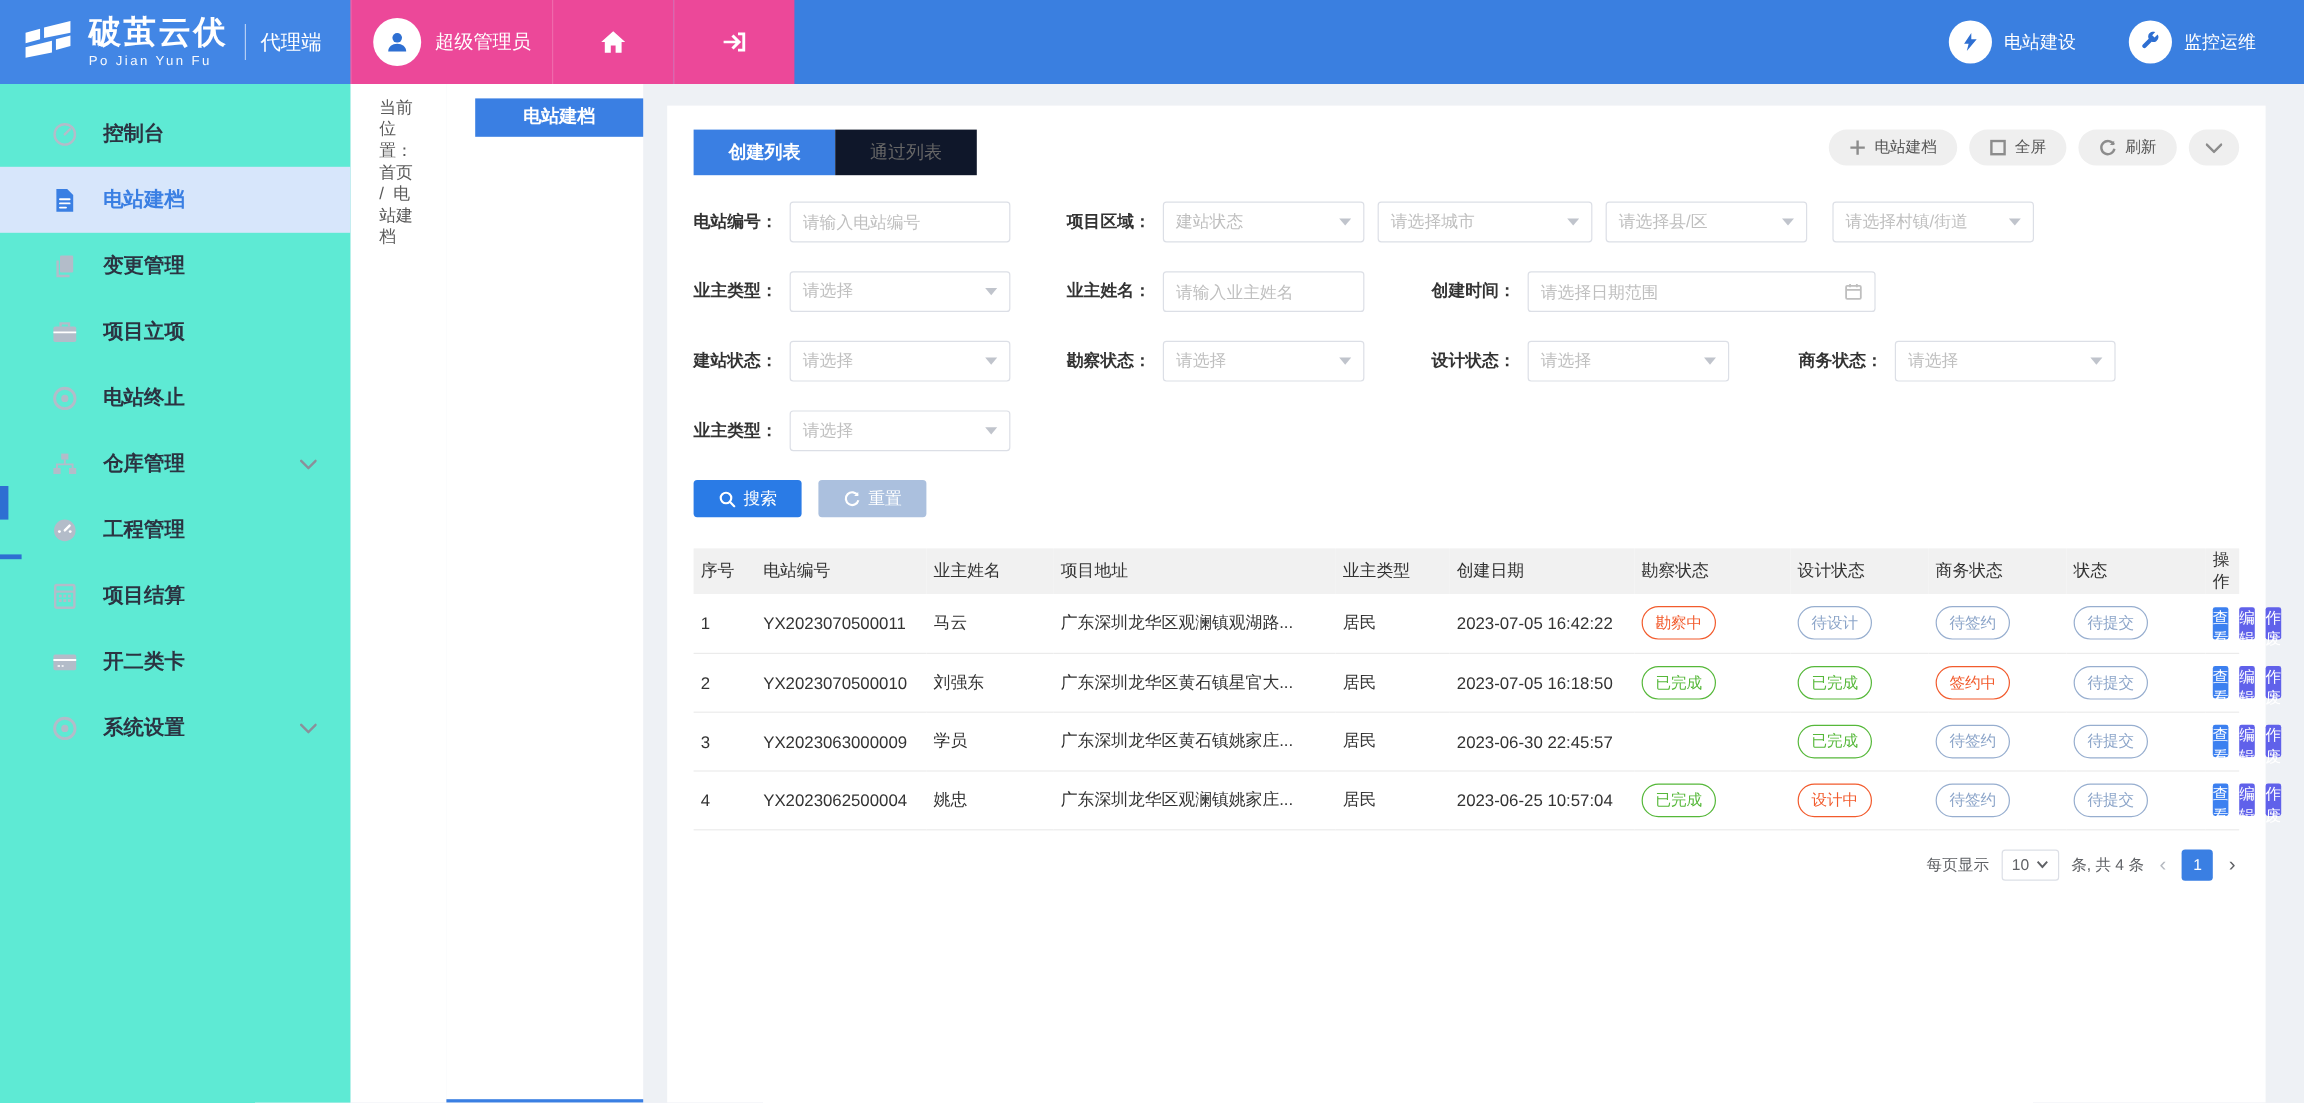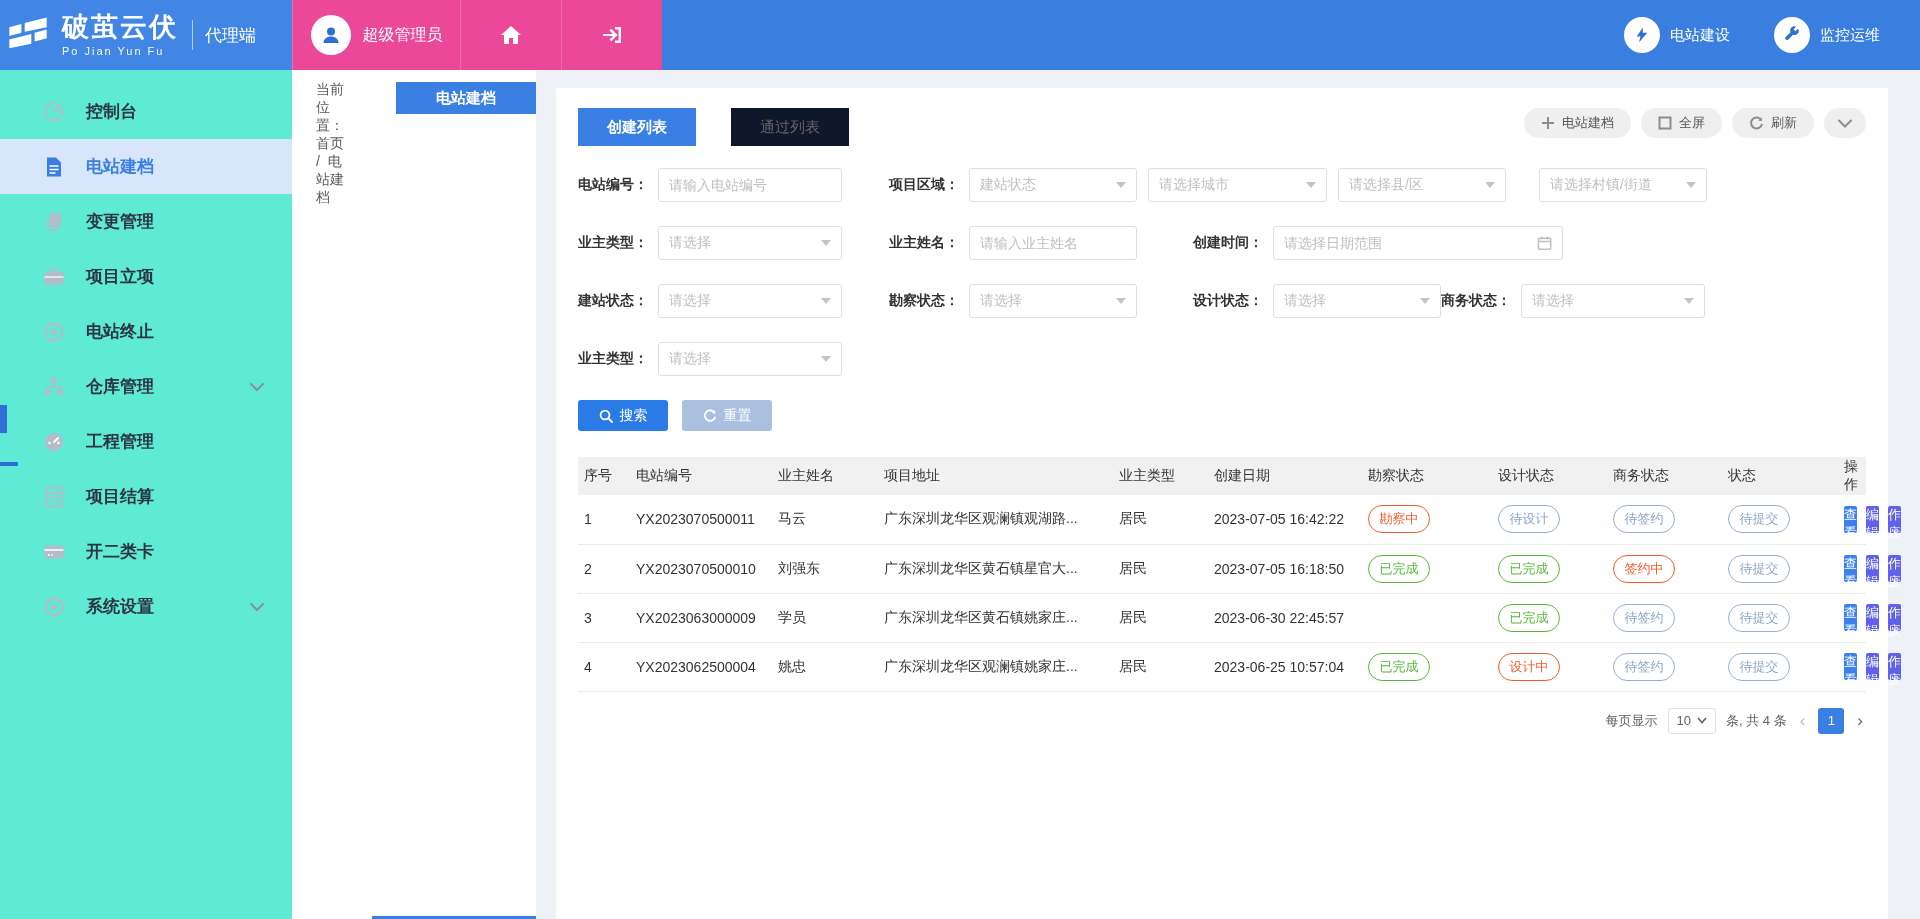--- a/index.html
+++ b/index.html
@@ -1,20 +1,20 @@
 <!DOCTYPE html>
 <html><head>
 <meta charset="utf-8">
 <style>
   * { box-sizing: border-box; margin: 0; padding: 0; }
   html,body { width:1920px; height:919px; font-family:"Liberation Sans","DejaVu Sans",sans-serif; background:#eef1f5; overflow:hidden; }
 
   
   .header { display:flex; height:70px; background:#3a7fe0; color:#fff; align-items:stretch; }
-  .brand { width:292px; background:#4286e5; display:flex; align-items:center; padding-left:6px; flex-shrink:0; }
+  .brand { width:292px; background:#4286e5; display:flex; align-items:center; padding-left:18px; flex-shrink:0; }
   .brand-mark { width:44px; height:44px; margin-right:12px; }
   .brand-text-cn { font-size:27px; font-weight:bold; letter-spacing:2px; line-height:1; }
   .brand-text-en { font-size:11px; letter-spacing:2px; margin-top:4px; opacity:.95; }
   .brand-divider { width:1px; height:30px; background:rgba(255,255,255,.6); margin:0 12px 0 14px; }
   .brand-portal { font-size:17px; }
   .hdr-block { display:flex; align-items:center; justify-content:center; background:#ec4899; border-left:1px solid rgba(255,255,255,.18); }
   .hdr-user { width:168px; gap:12px; }
   .hdr-btn { width:101px; cursor:pointer; }
   .avatar-circle { width:40px; height:40px; border-radius:50%; background:#fff; display:flex; align-items:center; justify-content:center; }
   .hdr-user-name { font-size:16px; }
@@ -41,39 +41,39 @@
   
   .crumb-bar { background:#fff; padding:11px 24px 6px 24px; font-size:14px; color:#5a5a5a; }
   .crumb-bar span { margin-right:4px; }
   .tab-strip { background:#fff; padding:12px 0 0 24px; border-bottom:3px solid #3a7fe3; }
   .page-tab { display:inline-block; width:140px; height:32px; line-height:32px; text-align:center; background:#3a7fe3; color:#fff; font-size:15px; font-weight:bold; }
 
   
   .card { background:#fff; margin:18px 32px 0 20px; padding:20px 22px 14px 22px; }
 
   .toolbar { display:flex; align-items:flex-start; }
-  .list-tabs { display:flex;gap:35px; }
+  .list-tabs { display:flex; }
   .list-tab { width:118px; height:38px; display:flex; align-items:center; justify-content:center; font-size:15px; cursor:pointer; background:#0f172a; color:#666; }
   .list-tab.active { background:#3a7fe3; color:#fff; font-weight:bold; }
   .toolbar-right { margin-left:auto; display:flex; align-items:center; gap:10px; }
   .pill-btn { height:30px; border-radius:16px; background:#efefef; border:none; color:#555; font-size:13px; display:flex; align-items:center; gap:7px; padding:0 17px; cursor:pointer; font-family:inherit; }
   .pill-btn.round { width:42px; justify-content:center; padding:0; }
 
   
   .filters { margin-top:22px; }
   .f-row { display:flex; align-items:center; margin-bottom:24px; }
   .f-label { font-size:14px; font-weight:bold; color:#333; text-align:right; margin-right:10px; white-space:nowrap; }
   .f-input, .f-select { height:34px; border:1px solid #dcdfe6; border-radius:3px; background:#fff; display:flex; align-items:center; padding:0 10px; font-size:14px; }
   .f-input input { border:none; outline:none; width:100%; font-size:14px; font-family:inherit; color:#333; }
   .f-input input::placeholder { color:#bfbfbf; }
   .f-select { justify-content:space-between; cursor:pointer; }
   .f-select .ph { color:#bfbfbf; }
   .f-arrow { width:0; height:0; border-left:5px solid transparent; border-right:5px solid transparent; border-top:6px solid #c0c4cc; margin-left:8px; flex-shrink:0; }
   .w184 { width:184px; } .w168 { width:168px; } .w179 { width:179px; } .w290 { width:290px; }
-  .gap1 { margin-left:47px; } .gap2 { margin-left:56px; } .gap3 { }
+  .gap1 { margin-left:47px; } .gap2 { margin-left:56px; } .gap3 { margin-left:58px; }
   .cal-icon { margin-left:auto; }
 
   .action-row { display:flex; gap:14px; margin:4px 0 26px 0; }
   .btn { height:31px; border:none; border-radius:3px; color:#fff; font-size:14px; display:flex; align-items:center; justify-content:center; gap:7px; cursor:pointer; font-family:inherit; }
   .btn-search { width:90px; background:#2a7be6; }
   .btn-reset { width:90px; background:#abc0de; }
 
   
   table { width:100%; border-collapse:collapse; table-layout:fixed; }
   thead th { background:#f1f1f1; font-size:14px; color:#333; font-weight:normal; text-align:left; height:38px; padding:0 6px; }
@@ -353,21 +353,21 @@
               <span class="f-arrow"></span>
             </span>
           <span class="f-select w179" style="margin-left:11px">
               <span class="ph">请选择城市</span>
               <span class="f-arrow"></span>
             </span>
           <span class="f-select w168" style="margin-left:11px">
               <span class="ph">请选择县/区</span>
               <span class="f-arrow"></span>
             </span>
-          <span class="f-select w168" style="margin-left:33px">
+          <span class="f-select w168" style="margin-left:21px">
               <span class="ph">请选择村镇/街道</span>
               <span class="f-arrow"></span>
             </span>
         </div>
 
         <div class="f-row">
           <span class="f-label">业主类型：</span>
           <span class="f-select w184">
               <span class="ph">请选择</span>
               <span class="f-arrow"></span>

